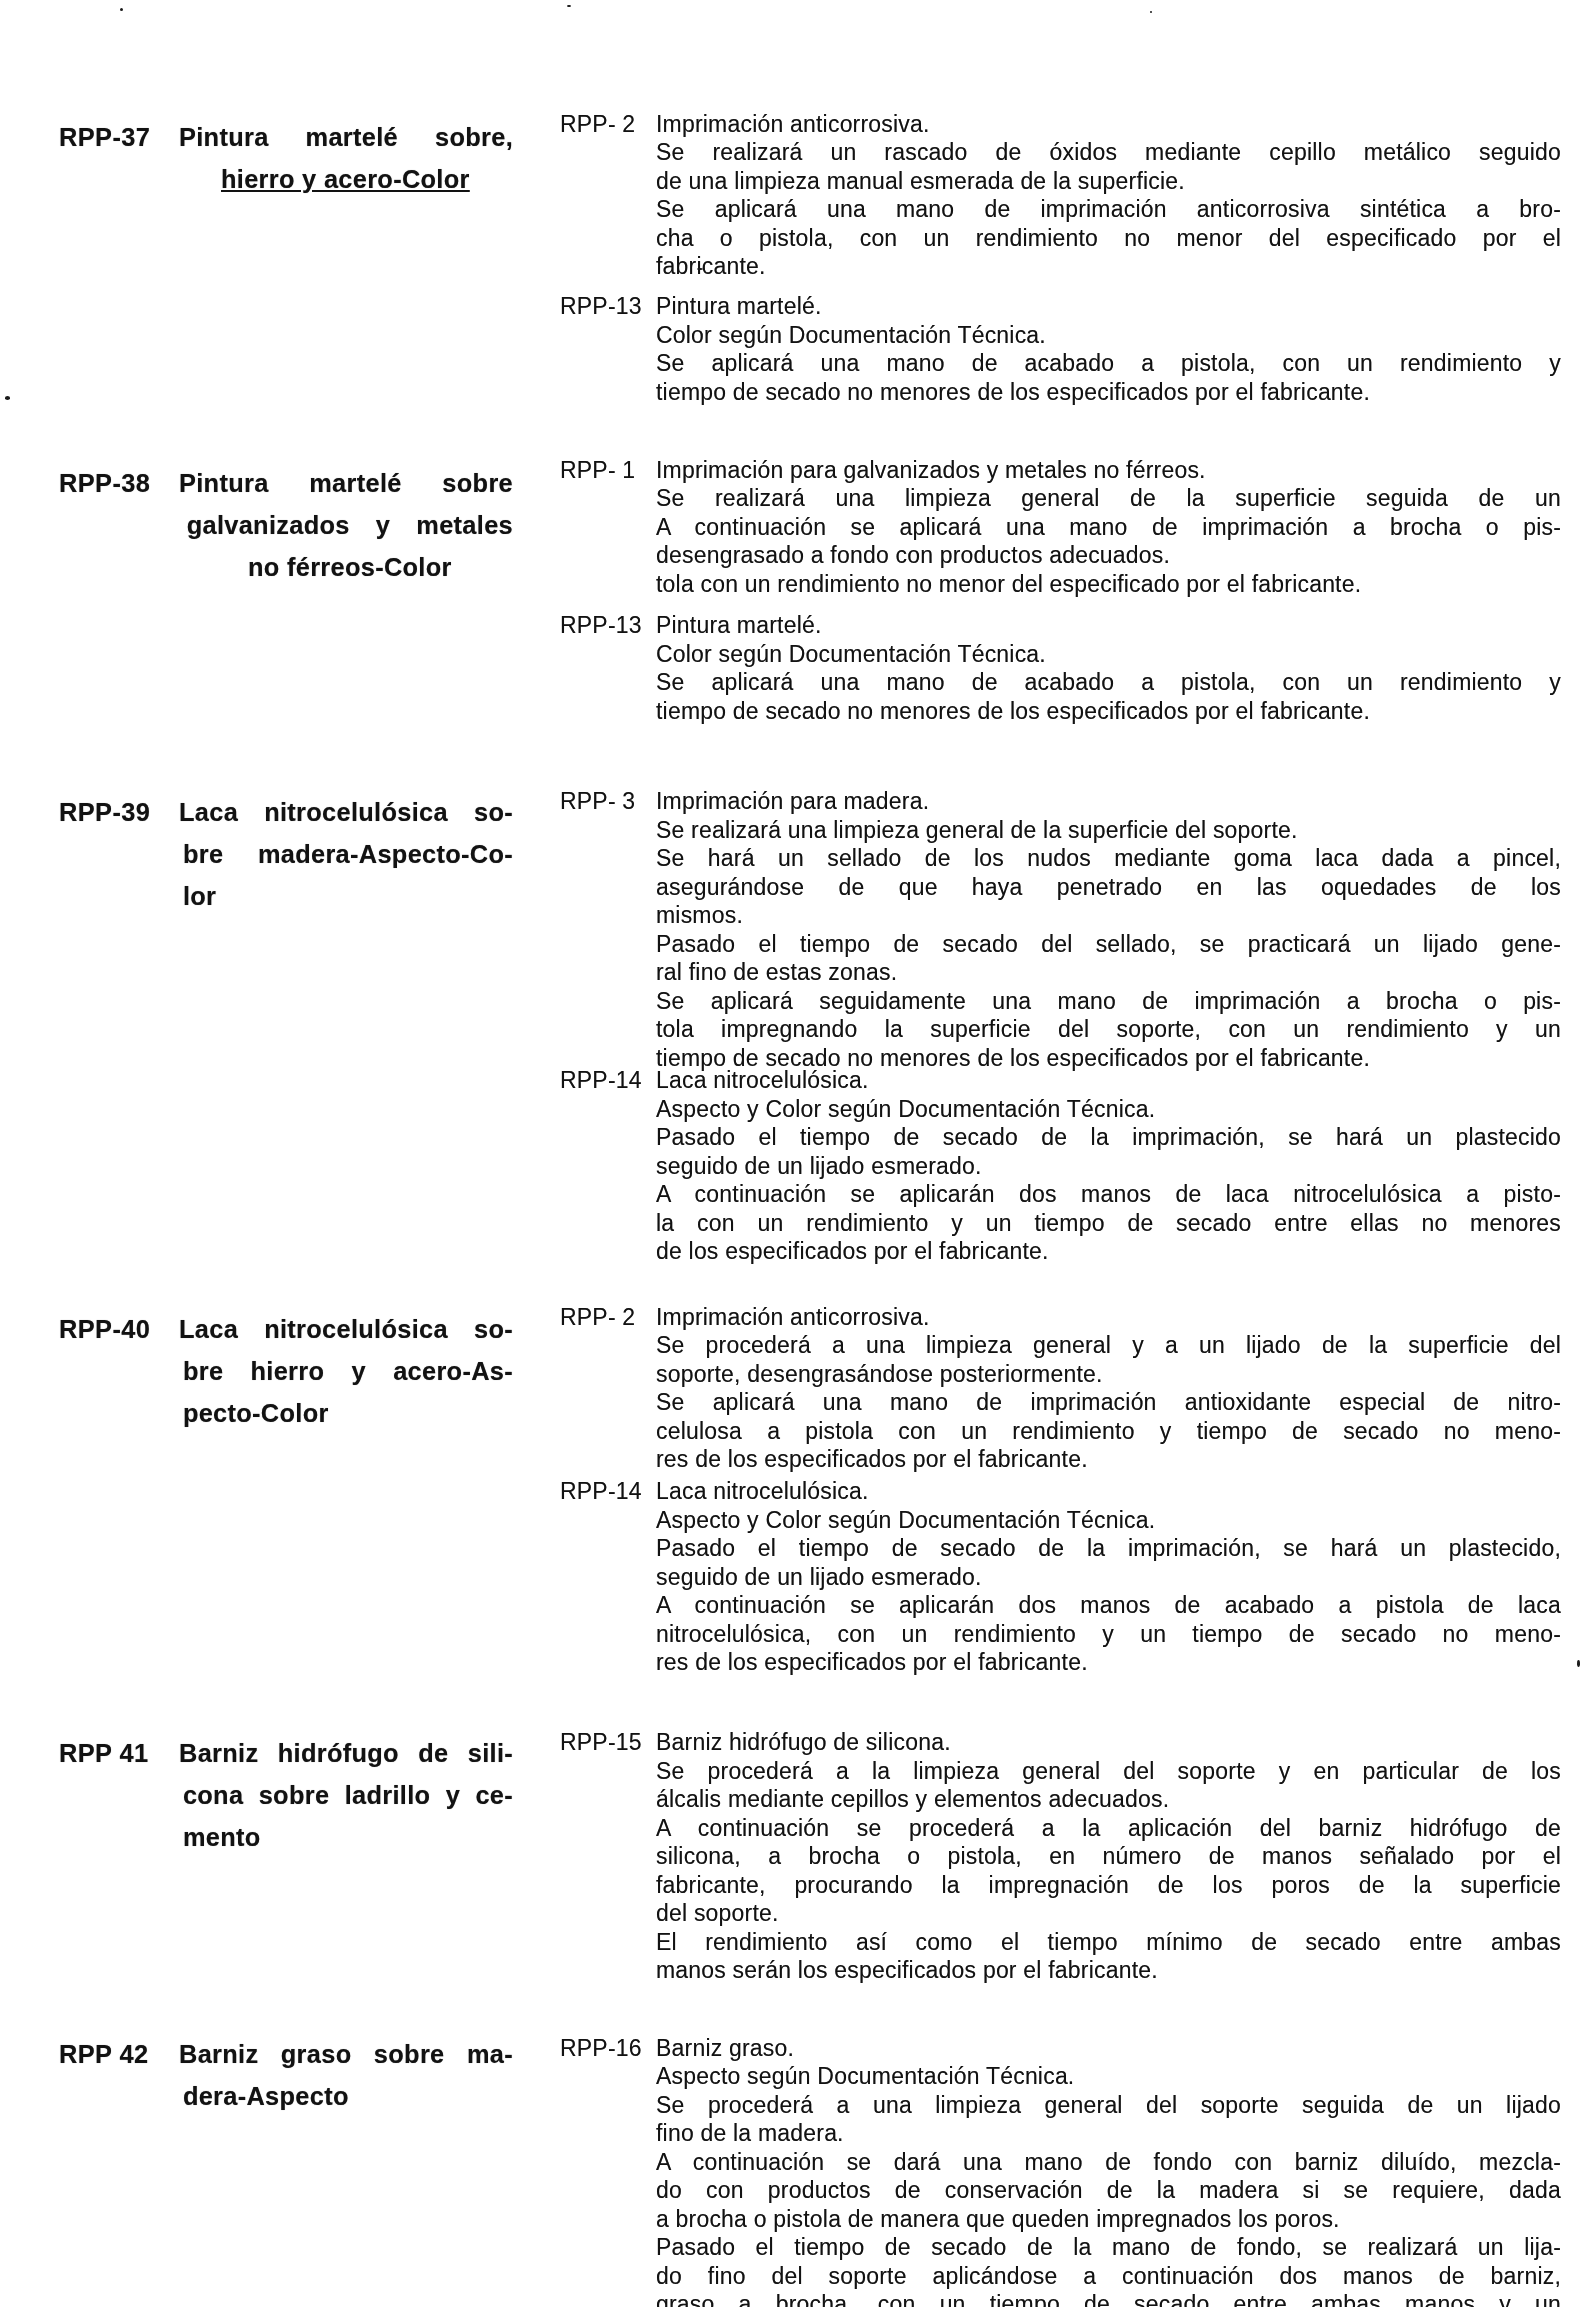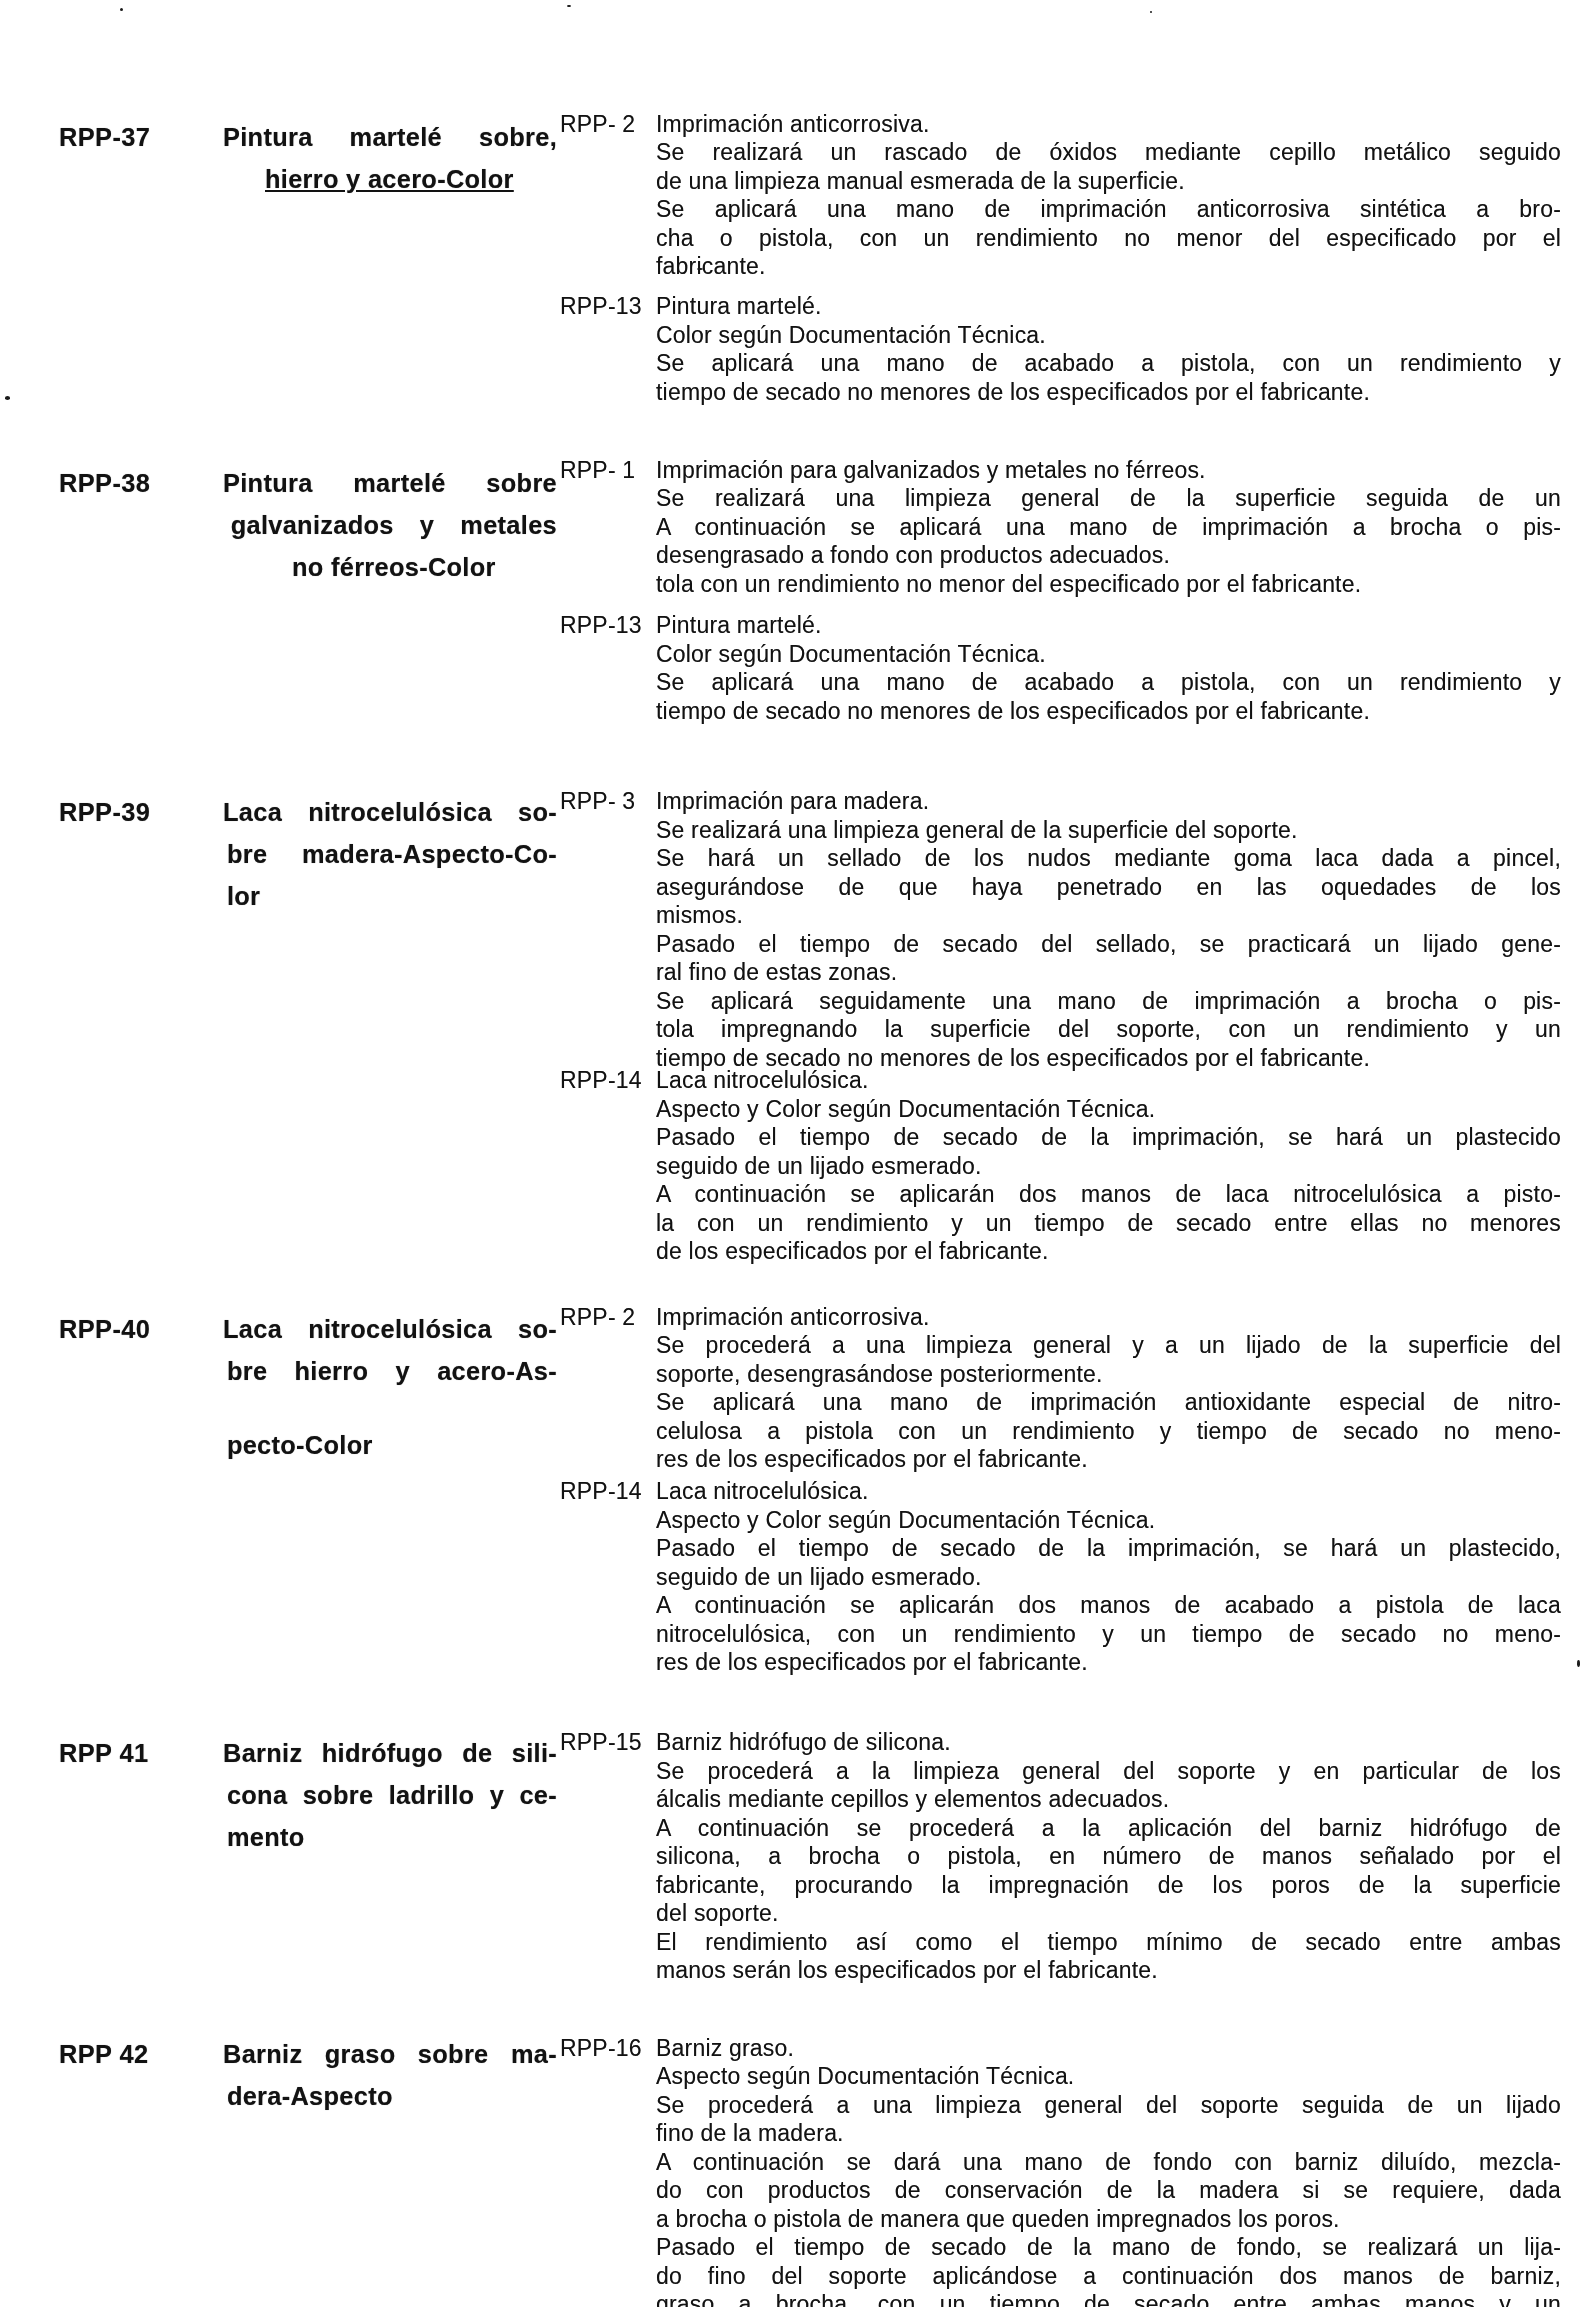--- a/index.html
+++ b/index.html
@@ -6,21 +6,21 @@
   #stage{
     position:relative;
     width:1591px;height:2307px;
     margin:0 auto;
     background:#ffffff;
     overflow:hidden;
     font-family:"Liberation Sans", sans-serif;
     color:#121212;
   }
   .section{position:absolute;left:0;width:100%;}
-  .entry{position:absolute;left:59px;top:0;display:flex;gap:44px;}
+  .entry{position:absolute;left:59px;top:0;display:flex;}
   .entry-code{
     width:120px;flex:0 0 120px;
     font-weight:bold;font-size:25.4px;line-height:42px;
     letter-spacing:0.4px;white-space:nowrap;
     text-shadow:0 0 0.8px rgba(0,0,0,.45);
   }
   .entry-title{width:334px;margin-left:0;}
   .title-line{
     font-weight:bold;font-size:25.4px;line-height:42px;
     letter-spacing:0.3px;
@@ -151,21 +151,21 @@
         </div>
   </div>
 </div>
 
   <div class="section" style="top: 1308px;">
     <div class="entry">
       <div class="entry-code">RPP-40</div>
       <div class="entry-title">
           <div class="title-line just">Laca nitrocelulósica so-</div>
           <div class="title-line just" style="padding-left: 3.9px;">bre hierro y acero-As-</div>
-          <div class="title-line" style="padding-left: 3.9px; margin-top: 32px;">pecto-Color</div>
+          <div class="title-line" style="padding-left: 3.9px;">pecto-Color</div>
         </div>
     </div>
 
   <div class="spec" style="top: -5.4px;">
     <div class="spec-code">RPP- 2</div>
     <div class="spec-body">
           <div class="line">Imprimación anticorrosiva.</div>
           <div class="line just">Se procederá a una limpieza general y a un lijado de la superficie del</div>
           <div class="line">soporte, desengrasándose posteriormente.</div>
           <div class="line just">Se aplicará una mano de imprimación antioxidante especial de nitro-</div>

